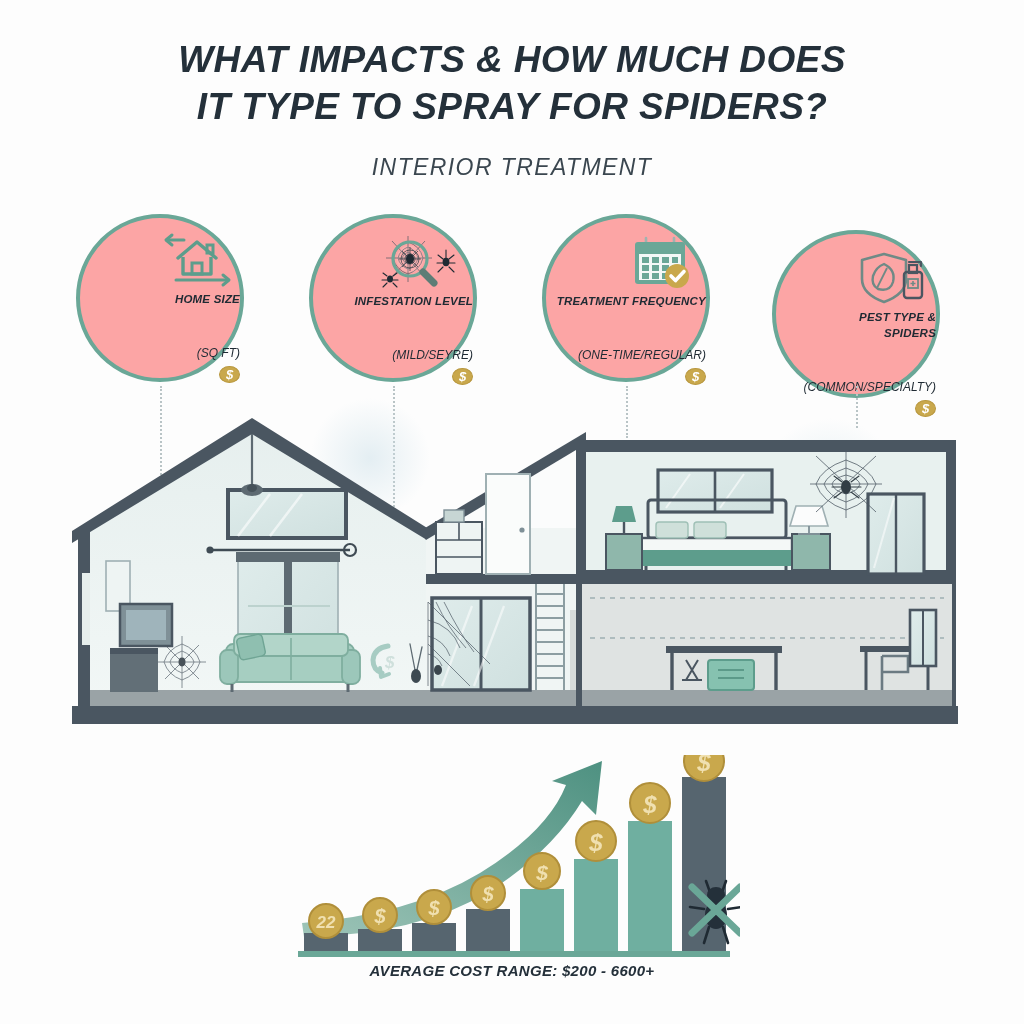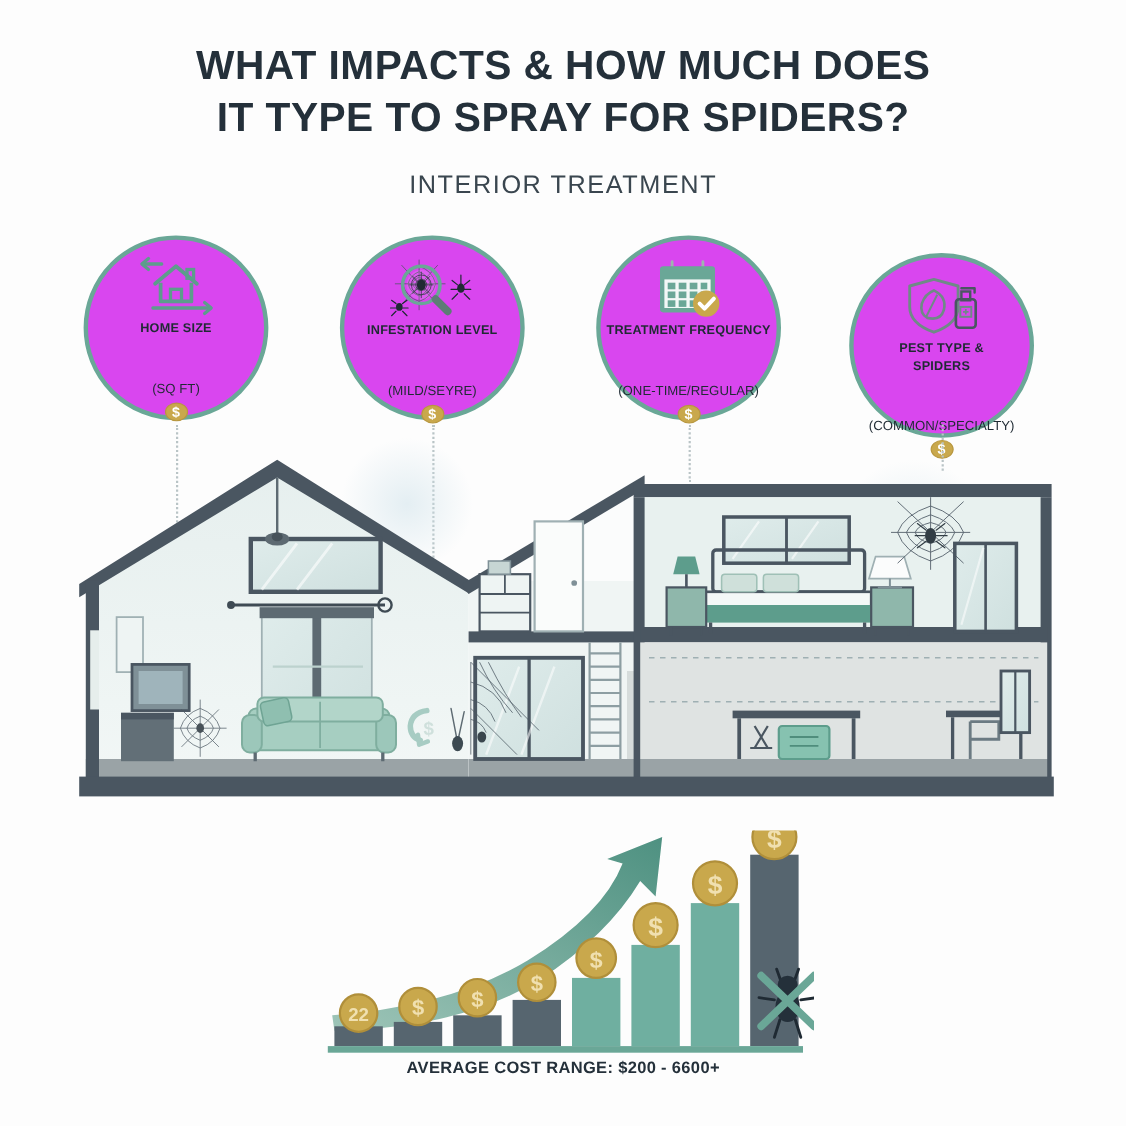--- a/index.html
+++ b/index.html
@@ -7,20 +7,21 @@
     padding: 0;
     background: #ffffff;
   }
   #canvas {
     position: relative;
     width: 1024px;
     height: 1024px;
     background: #fdfdfd;
     overflow: hidden;
     font-family: "Liberation Sans", sans-serif;
+    font-style: italic;
   }
 
   
   #header {
     position: absolute;
     left: 0;
     top: 36px;
     width: 1024px;
     text-align: center;
   }
@@ -48,25 +49,25 @@
     top: 214px;
     width: 1024px;
     height: 170px;
   }
   .factor {
     position: absolute;
     width: 168px;
     height: 168px;
     border-radius: 50%;
     border: 4px solid #6aa797;
-    background: #d946ef;
+    background: #fca5a5;
     box-sizing: border-box;
     display: flex;
     flex-direction: column;
-    align-items: center;
+    align-items: flex-end;
     justify-content: flex-start;
     padding-top: 14px;
   }
   .factor .icon-wrap {
     height: 62px;
     display: flex;
     align-items: center;
     justify-content: center;
   }
   .factor .flabel {

